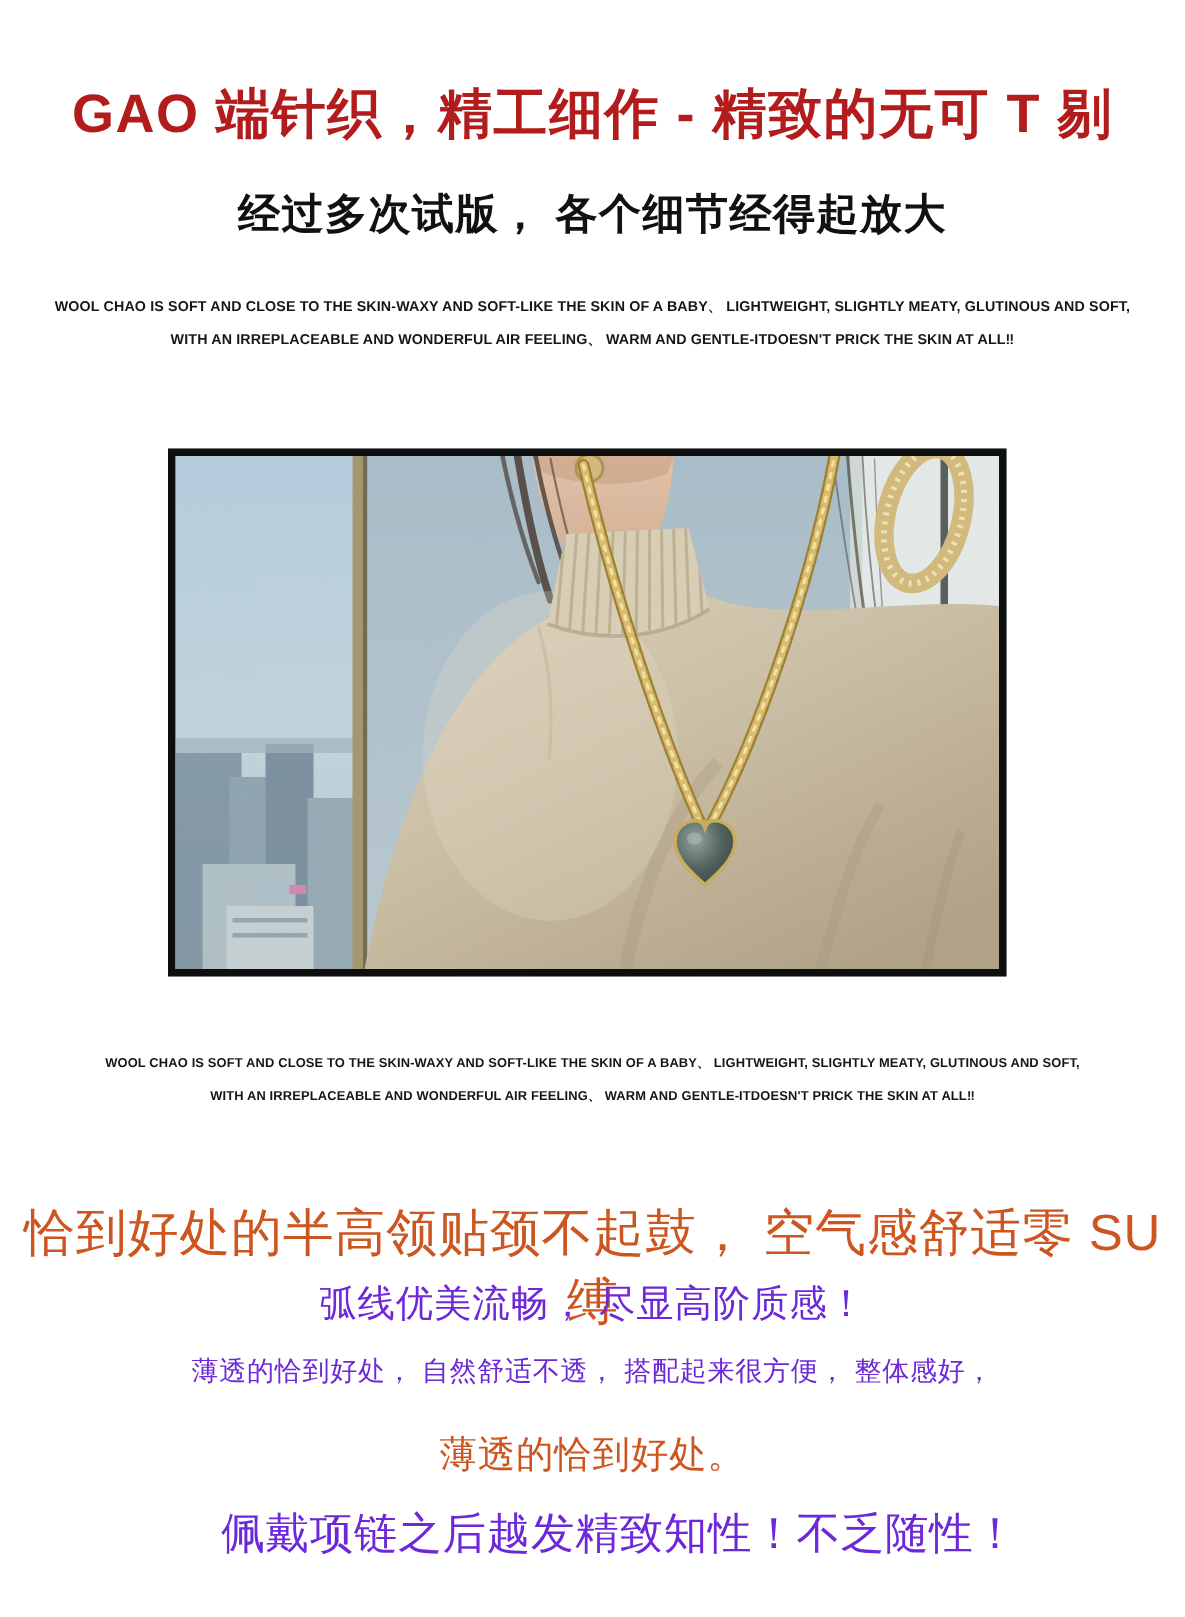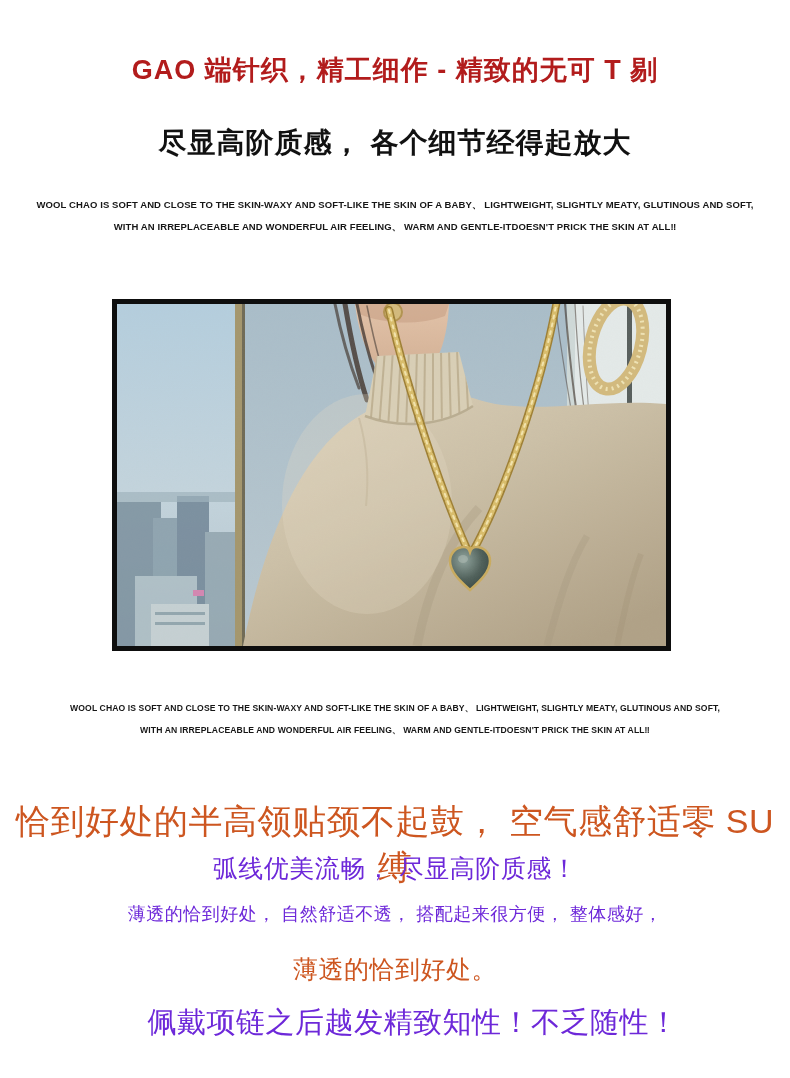--- a/index.html
+++ b/index.html
@@ -3,21 +3,21 @@
 <meta charset="utf-8">
 <style>
   html,body{margin:0;padding:0;background:#ffffff;}
   body{
     width:790px;height:1078px;position:relative;overflow:hidden;
     font-family:"Liberation Sans","DejaVu Sans",sans-serif;
     -webkit-font-smoothing:antialiased;
   }
   .abs{position:absolute;left:0;width:790px;text-align:center;}
   .title{
-    top:52px;font-size:27px;font-weight:800;letter-spacing:1px;
+    top:52px;font-size:36px;font-weight:800;letter-spacing:1px;
     color:var(--title-red,#b21c1c);
   }
   .subtitle{
     top:124px;font-size:28px;font-weight:700;letter-spacing:1px;
     color:var(--text-black,#111);
   }
   .en-block{
     font-weight:700;color:#161616;line-height:22px;letter-spacing:0.1px;
   }
   .en-top{top:194px;font-size:9.5px;}
@@ -33,21 +33,21 @@
   .f1{top:799px;font-size:34px;}
   .f2{top:852px;font-size:25px;}
   .f3{top:902px;font-size:18px;}
   .f4{top:953px;font-size:25px;}
   .f5{top:1003px;font-size:29px;margin-left:18px;}
 </style>
 </head>
 <body>
 
 <div class="abs title">GAO 端针织，精工细作 - 精致的无可 T 剔</div>
-<div class="abs subtitle">尽显高阶质感， 各个细节经得起放大</div>
+<div class="abs subtitle">经过多次试版， 各个细节经得起放大</div>
 
 <div class="abs en-block en-top">
   <div>WOOL CHAO IS SOFT AND CLOSE TO THE SKIN-WAXY AND SOFT-LIKE THE SKIN OF A BABY、 LIGHTWEIGHT, SLIGHTLY MEATY, GLUTINOUS AND SOFT,</div>
   <div>WITH AN IRREPLACEABLE AND WONDERFUL AIR FEELING、 WARM AND GENTLE-ITDOESN'T PRICK THE SKIN AT ALL‼</div>
 </div>
 
 <div class="photo-frame">
   <svg viewBox="0 0 549 342" preserveAspectRatio="none">
     <defs>
       <linearGradient id="sky" x1="0" y1="0" x2="0" y2="1">

